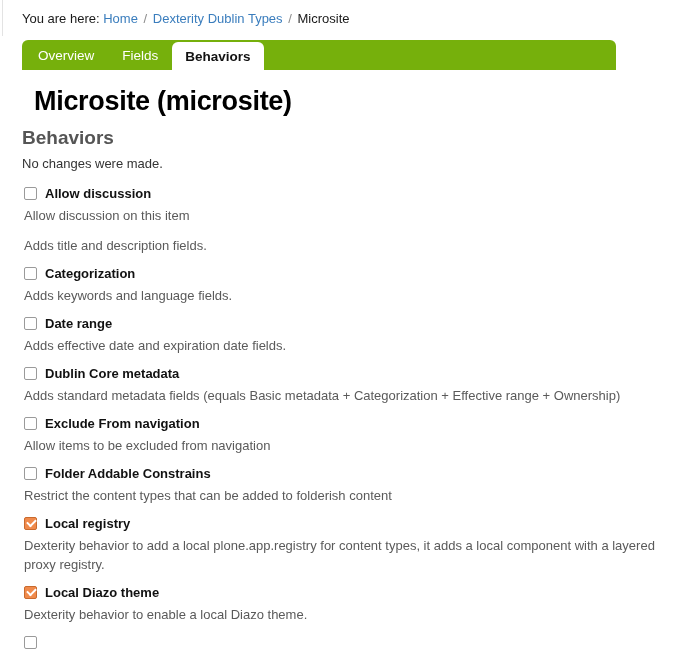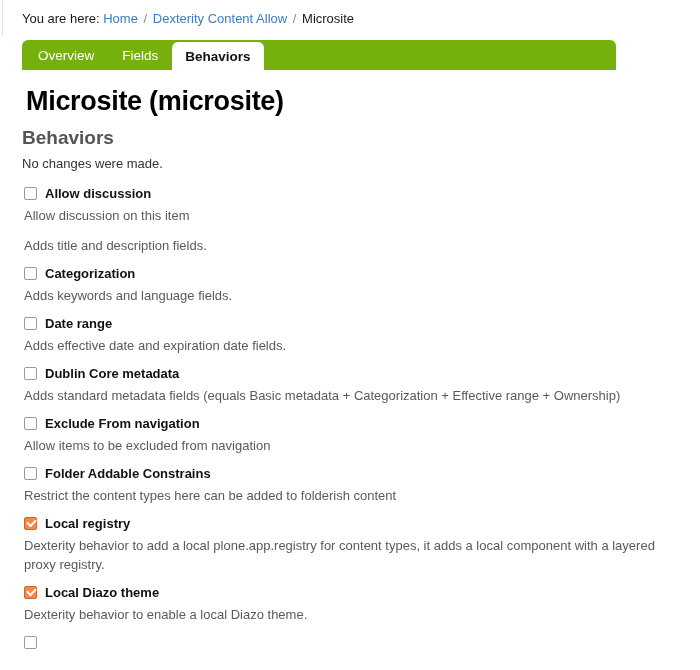--- a/index.html
+++ b/index.html
@@ -94,21 +94,21 @@
   }
 
   
   .content {
     position: absolute;
     left: 22px;
     top: 70px;
     width: 668px;
   }
   .page-title {
-    margin: 14px 0 0 4px;
+    margin: 14px 0 0 12px;
     font-size: 27px;
     line-height: 34px;
     font-weight: bold;
     letter-spacing: -0.3px;
     color: #000000;
   }
   .section-title {
     margin: 8px 0 0 0;
     font-size: 19px;
     line-height: 24px;
@@ -177,21 +177,21 @@
 </style>
 </head>
 <body>
 
 <div class="left-rule"></div>
 
 <nav class="breadcrumb">
   <span class="bc-label">You are here:</span>
   <span class="bc-link">Home</span>
   <span class="bc-sep">/</span>
-  <span class="bc-link">Dexterity Content Allow</span>
+  <span class="bc-link">Dexterity Dublin Types</span>
   <span class="bc-sep">/</span>
   <span class="bc-current">Microsite</span>
 </nav>
 
 <div class="tabbar">
   <div class="tabs">
     <div class="tab">Overview</div>
     <div class="tab">Fields</div>
     <div class="tab active">Behaviors</div>
   </div>
@@ -239,21 +239,21 @@
           <span class="cb" role="checkbox" aria-checked="false"></span>
           <span class="behavior-label">Exclude From navigation</span>
         </div>
         <div class="behavior-desc">Allow items to be excluded from navigation</div>
       </div>
       <div class="behavior-item">
         <div class="behavior-head">
           <span class="cb" role="checkbox" aria-checked="false"></span>
           <span class="behavior-label">Folder Addable Constrains</span>
         </div>
-        <div class="behavior-desc">Restrict the content types here can be added to folderish content</div>
+        <div class="behavior-desc">Restrict the content types that can be added to folderish content</div>
       </div>
       <div class="behavior-item">
         <div class="behavior-head">
           <span class="cb checked" role="checkbox" aria-checked="true"></span>
           <span class="behavior-label">Local registry</span>
         </div>
         <div class="behavior-desc">Dexterity behavior to add a local plone.app.registry for content types, it adds a local component with a layered proxy registry.</div>
       </div>
       <div class="behavior-item">
         <div class="behavior-head">

